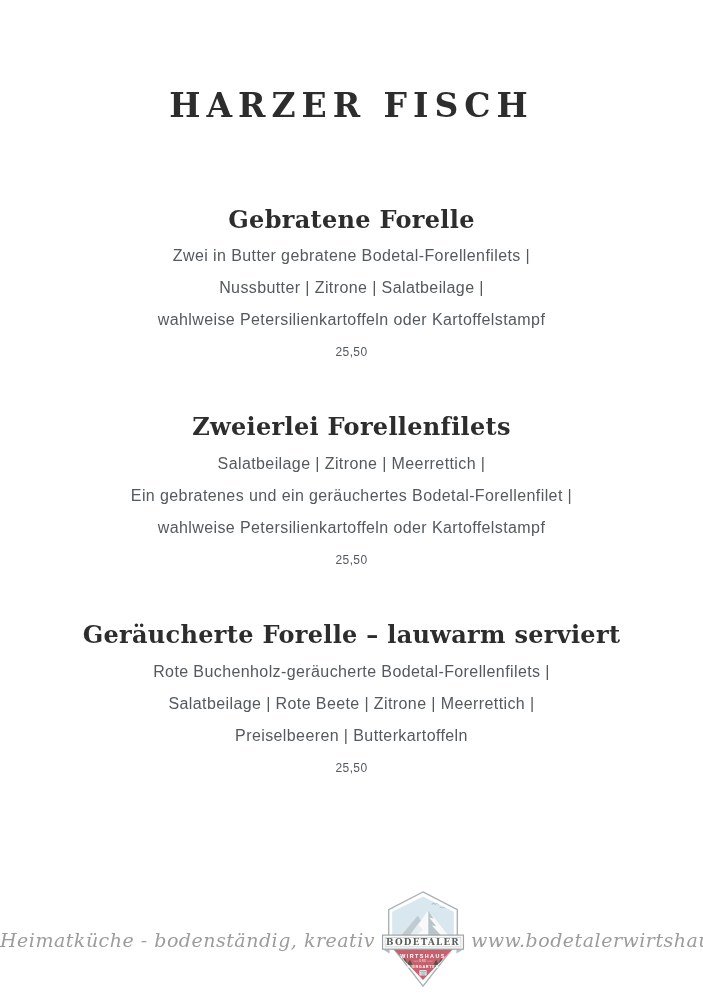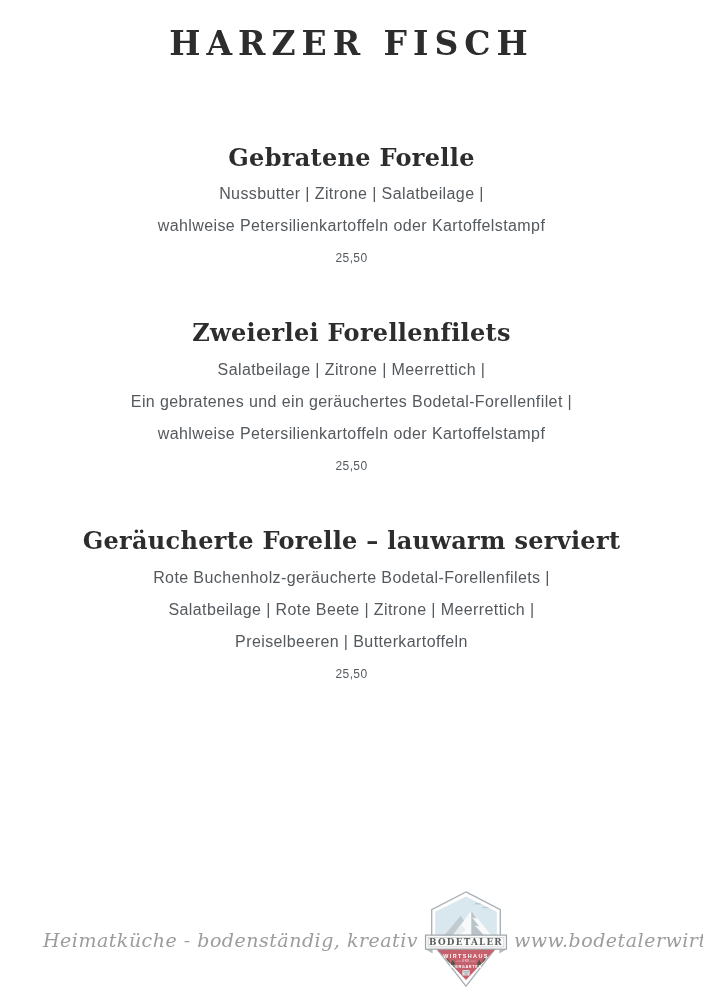--- a/index.html
+++ b/index.html
@@ -12,21 +12,21 @@
   }
   .page {
     position: relative;
     width: 703px; height: 995px;
     background: #ffffff;
   }
 
   
   .menu-title {
     margin: 0;
-    padding-top: 24px;
+    padding-top: 86px;
     text-align: center;
     font-family: "DejaVu Serif", "Liberation Serif", serif;
     font-weight: 700;
     font-size: 33px;
     line-height: 1.2;
     letter-spacing: 6px;
     color: #2d2d2d;
   }
 
   
@@ -58,21 +58,20 @@
   }
 
   
   .footer {
     position: absolute;
     left: 0; right: 0;
     bottom: 7px;
     display: grid;
     grid-template-columns: 1fr 96px 1fr;
     align-items: center;
-    padding-left: 43px;
   }
   .script-text {
     font-family: "DejaVu Serif", "Liberation Serif", serif;
     font-style: italic;
     font-size: 19px;
     letter-spacing: 0.5px;
     color: #9c9c9c;
     text-align: center;
     white-space: nowrap;
   }
@@ -97,20 +96,21 @@
 <body>
 
 <div class="page">
 
   <h1 class="menu-title">HARZER FISCH</h1>
 
   <div class="menu">
 
     <section class="menu-item">
       <h2 class="dish-name">Gebratene Forelle</h2>
+      <p class="dish-line">Zwei in Butter gebratene Bodetal-Forellenfilets |</p>
       <p class="dish-line">Nussbutter | Zitrone | Salatbeilage |</p>
       <p class="dish-line">wahlweise Petersilienkartoffeln oder Kartoffelstampf</p>
       <p class="dish-price">25,50</p>
     </section>
 
     <section class="menu-item">
       <h2 class="dish-name">Zweierlei Forellenfilets</h2>
       <p class="dish-line">Salatbeilage | Zitrone | Meerrettich |</p>
       <p class="dish-line">Ein gebratenes und ein geräuchertes Bodetal-Forellenfilet |</p>
       <p class="dish-line">wahlweise Petersilienkartoffeln oder Kartoffelstampf</p>

